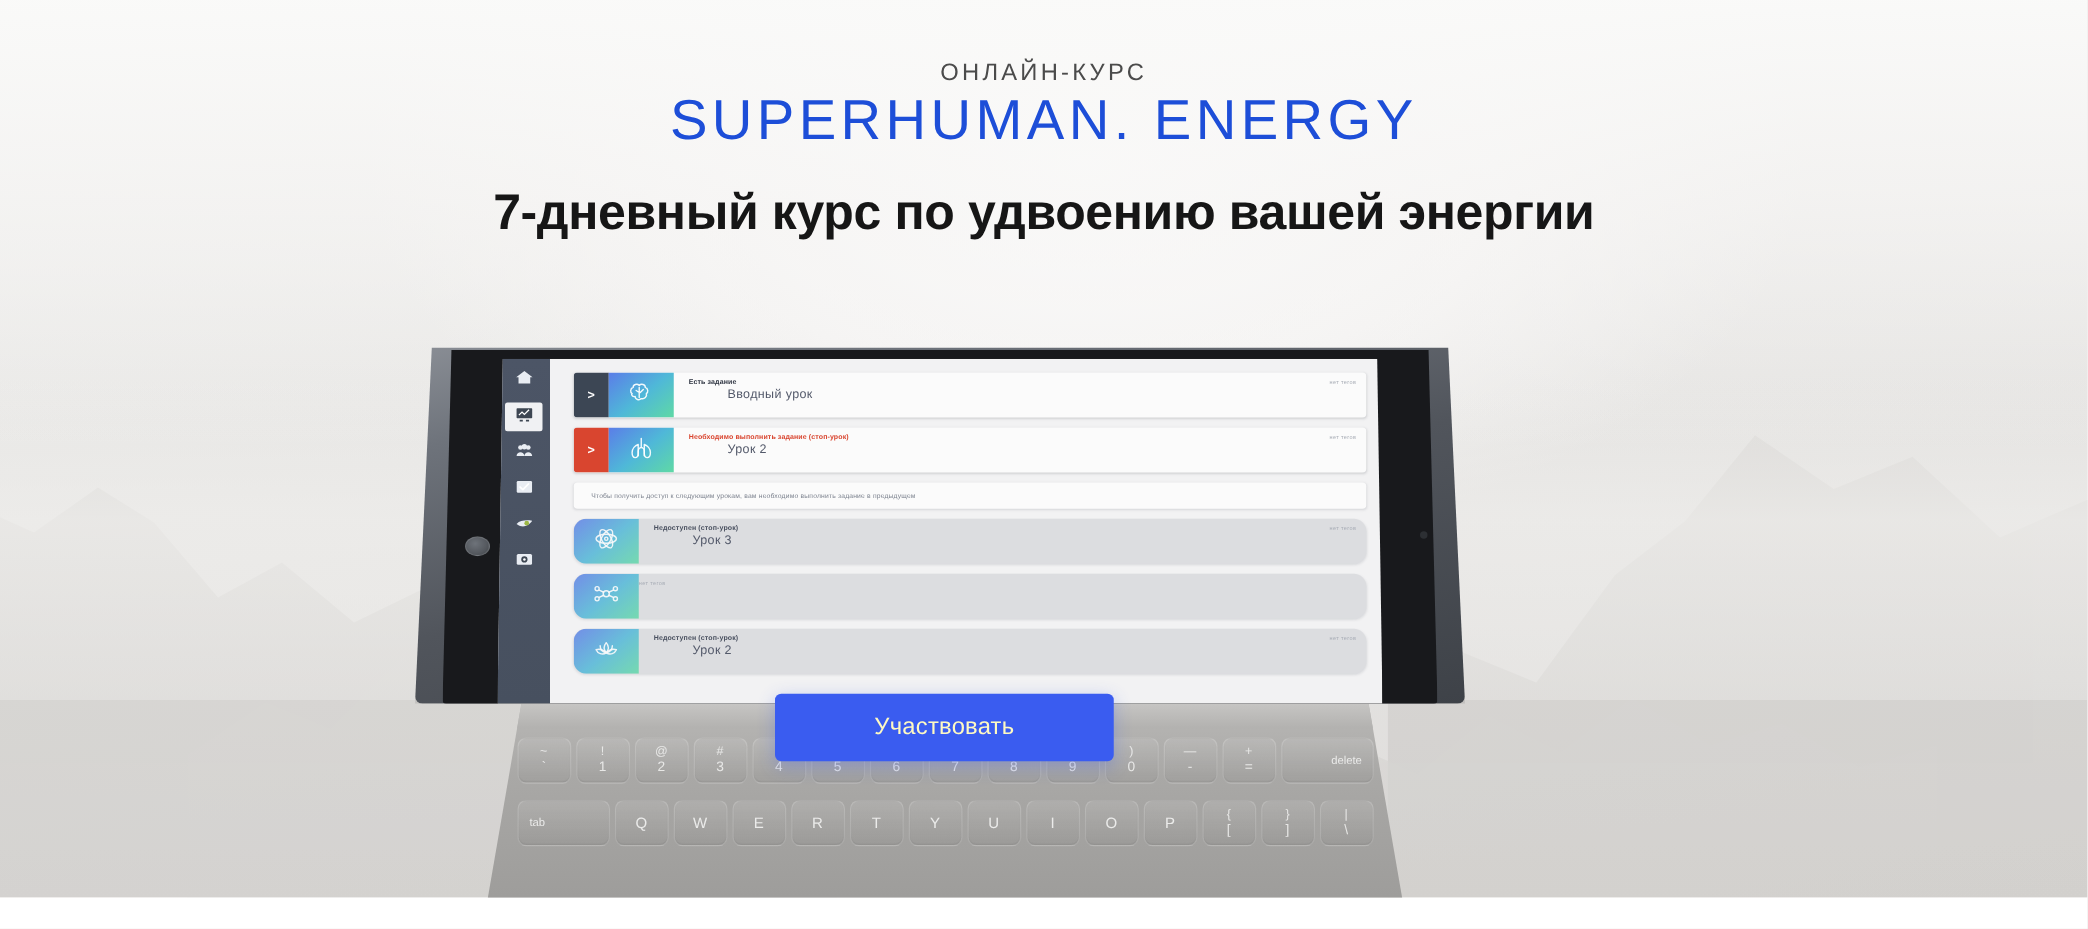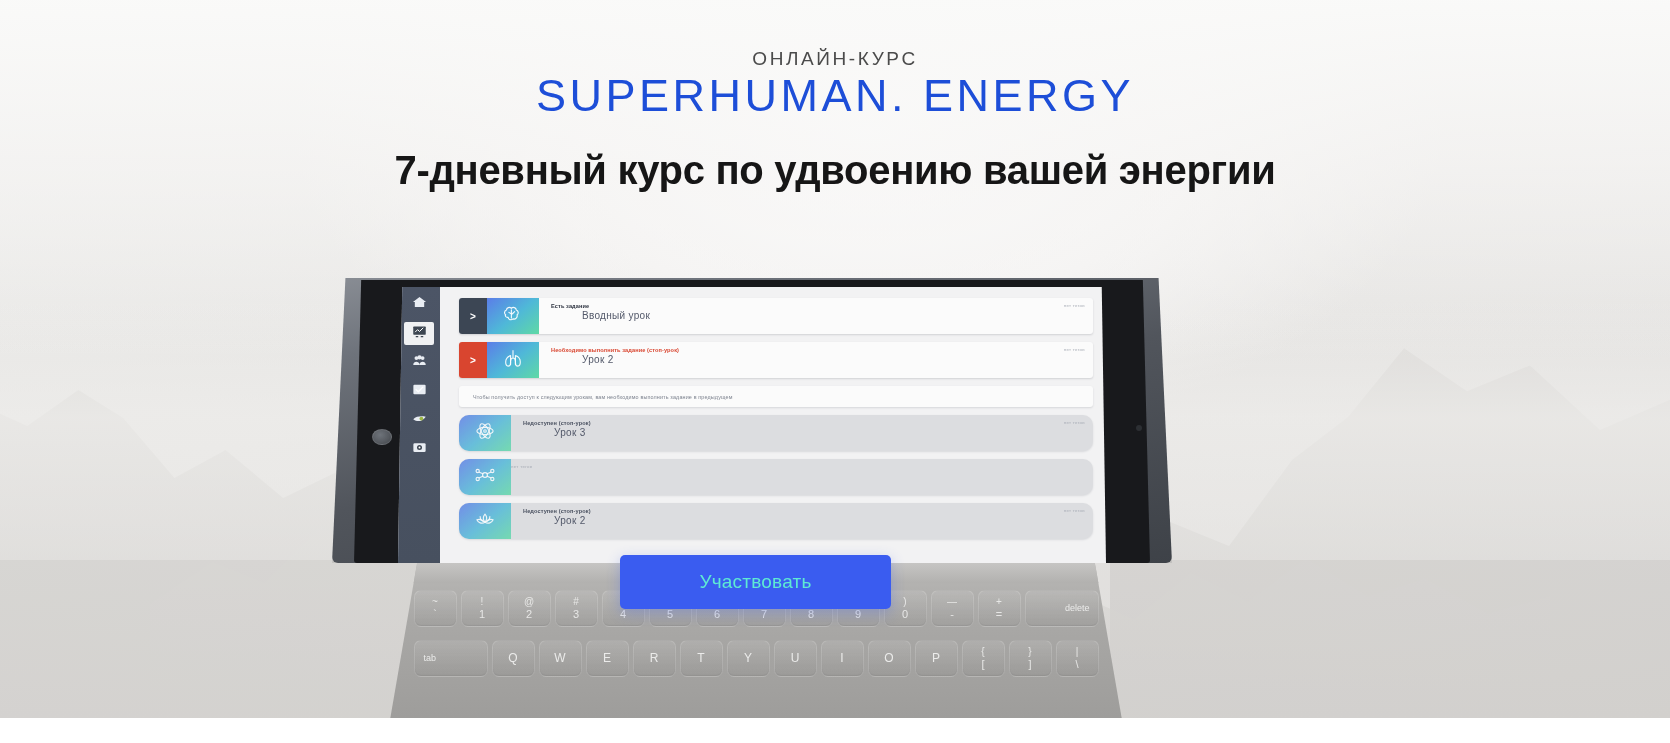--- a/index.html
+++ b/index.html
@@ -273,21 +273,21 @@
   
   #cta {
     position: absolute;
     left: 620px;
     top: 555px;
     width: 271px;
     height: 54px;
     border: none;
     border-radius: 5px;
     background: #3a5cf0;
-    color: #5eead4;
+    color: #fef9c3;
     font-family: "Liberation Sans", sans-serif;
     font-size: 19px;
     letter-spacing: .2px;
     cursor: pointer;
     box-shadow: 0 4px 14px rgba(58,92,240,.30);
   }
 </style>
 </head>
 <body>
 

